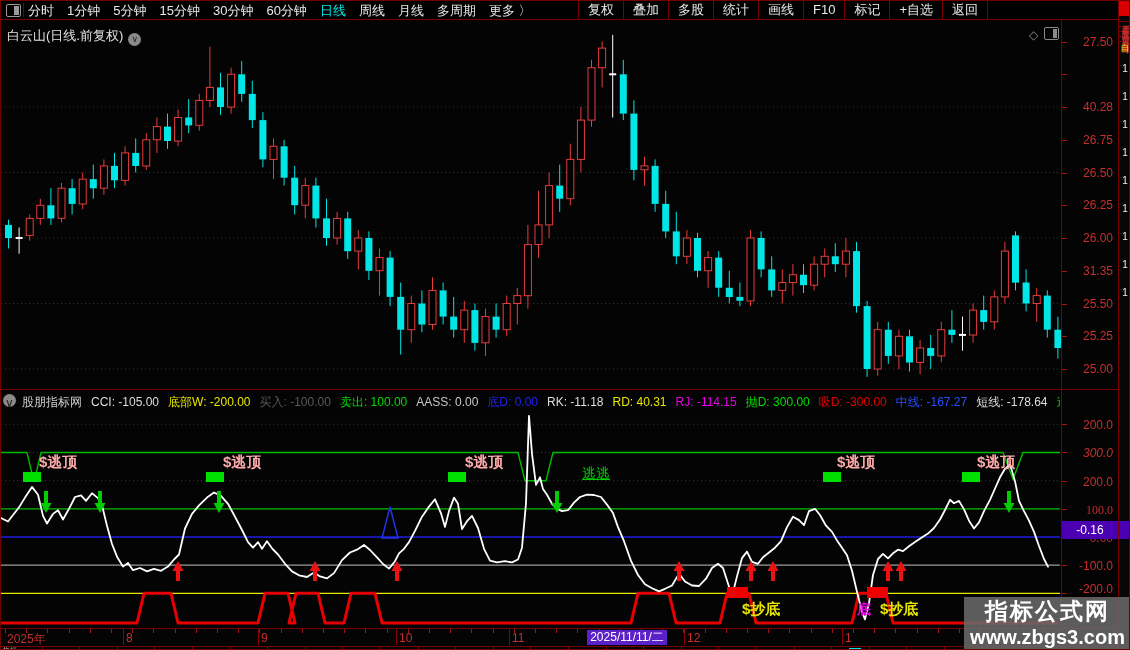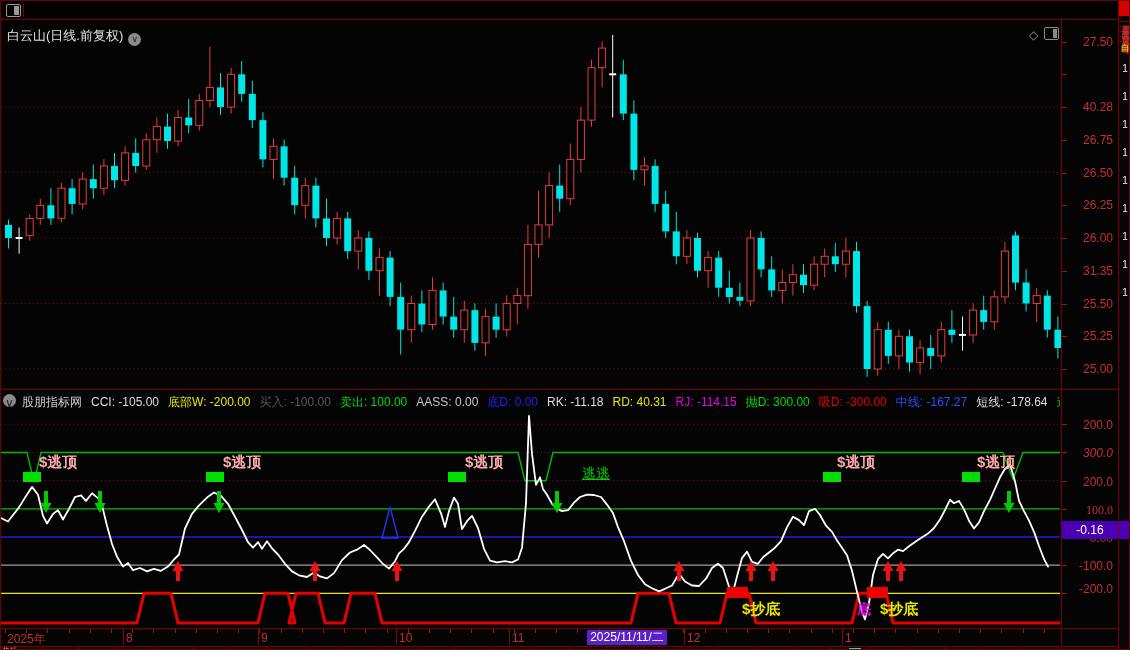--- a/index.html
+++ b/index.html
@@ -65,20 +65,44 @@
 </head>
 <body>
 
 <div id="app">
 
   <div class="abs toolbar">
     <div class="abs win-icon">
         <i></i>
       </div>
     <div class="abs tb-sep"></div>
+    <div class="tb-left" id="tbLeft">
+        <span>分时</span>
+        <span>1分钟</span>
+        <span>5分钟</span>
+        <span>15分钟</span>
+        <span>30分钟</span>
+        <span>60分钟</span>
+        <span class="active">日线</span>
+        <span>周线</span>
+        <span>月线</span>
+        <span>多周期</span>
+        <span>更多 〉</span>
+      </div>
+    <div class="tb-right" id="tbRight">
+        <span>复权</span>
+        <span>叠加</span>
+        <span>多股</span>
+        <span>统计</span>
+        <span>画线</span>
+        <span>F10</span>
+        <span>标记</span>
+        <span>+自选</span>
+        <span>返回</span>
+      </div>
     <div class="abs corner-btn"></div>
   </div>
   <div class="abs hline" style="left:0;top:18px;width:1130px;"></div>
 
   <div class="abs chart-title">
     <span>白云山(日线.前复权)</span><span class="chev-circle">∨</span>
   </div>
   <div class="abs chart-icons">
     <span>◇</span><span class="mini-panel"><i></i></span>
   </div>
@@ -506,14 +530,18 @@
       <div class="strip-one">1</div>
       <div class="strip-one">1</div>
       <div class="strip-one">1</div>
       <div class="strip-one">1</div>
       <div class="strip-one">1</div>
       <div class="strip-one">1</div>
       <div class="strip-one">1</div>
       <div class="strip-one">1</div>
     </div>
 
+  <div class="abs watermark">
+    <div class="w1">指标公式网</div>
+    <div class="w2">www.zbgs3.com</div>
+  </div>
 
 </div>
 
 </body></html>

